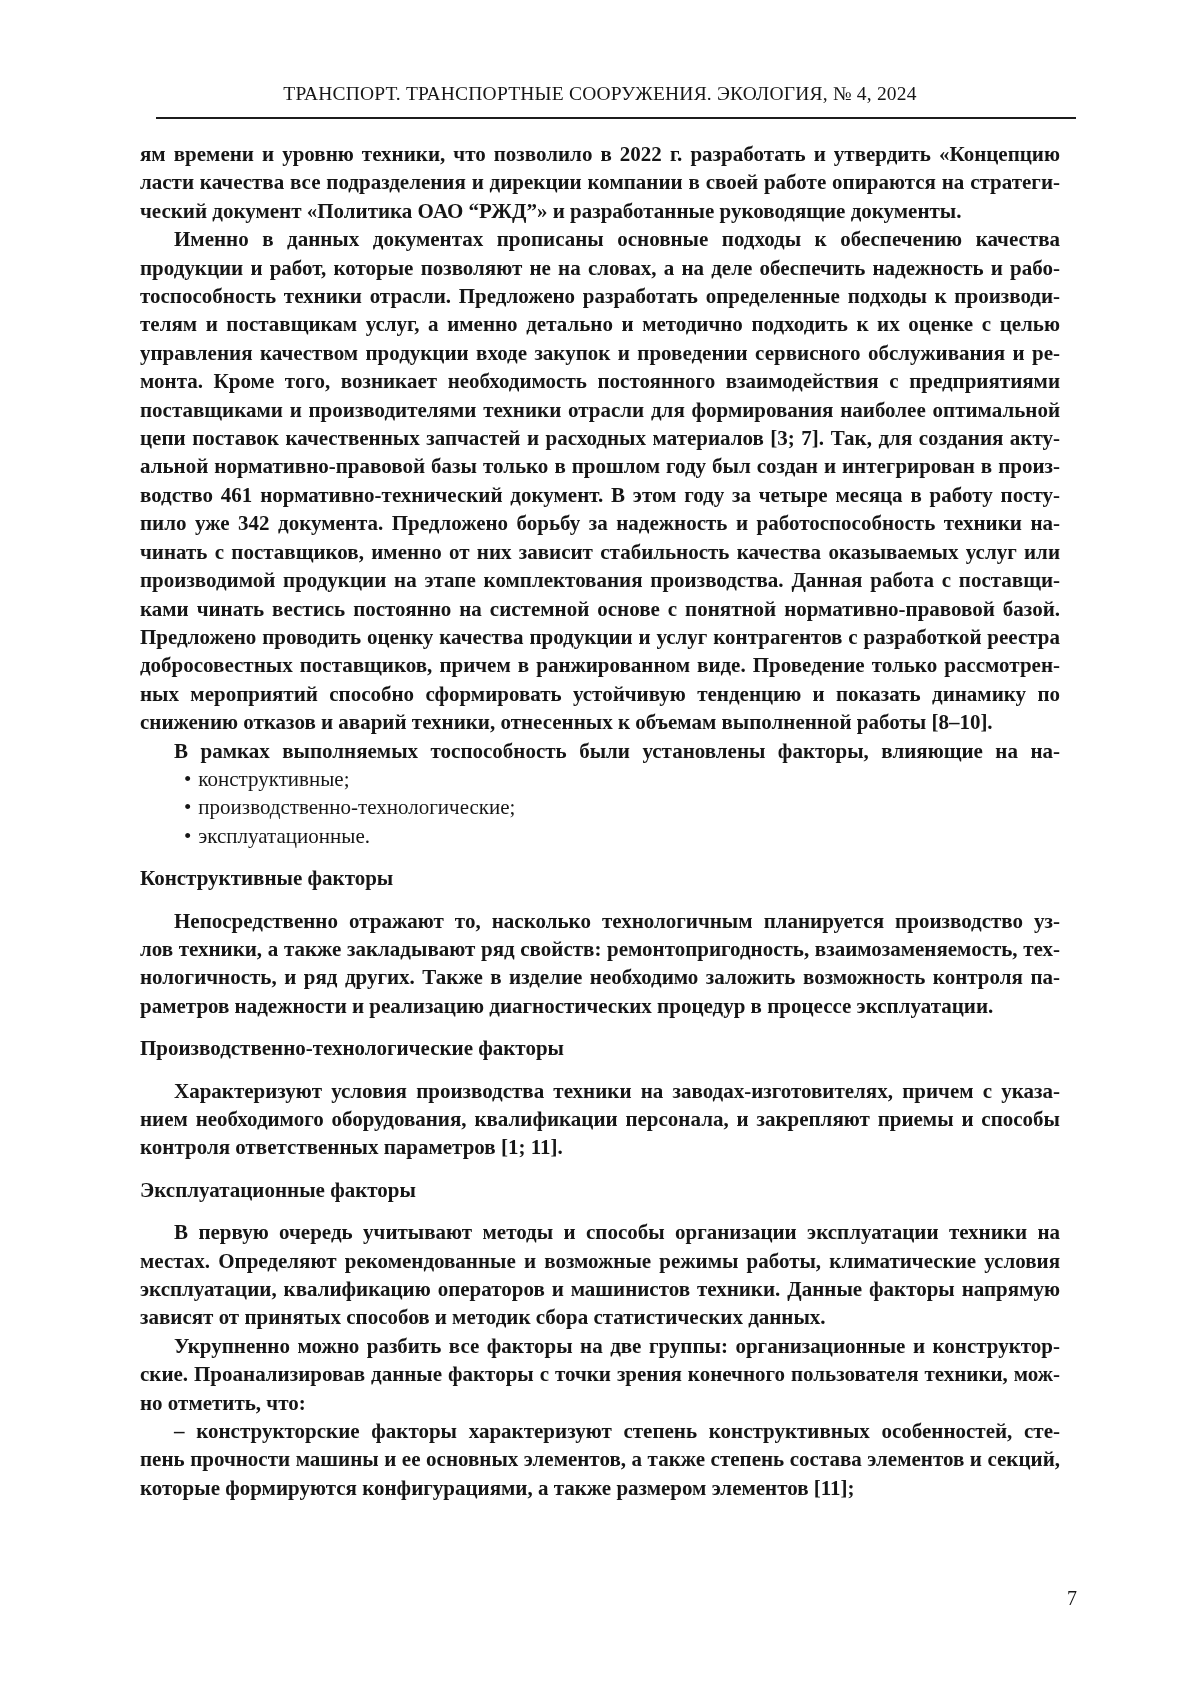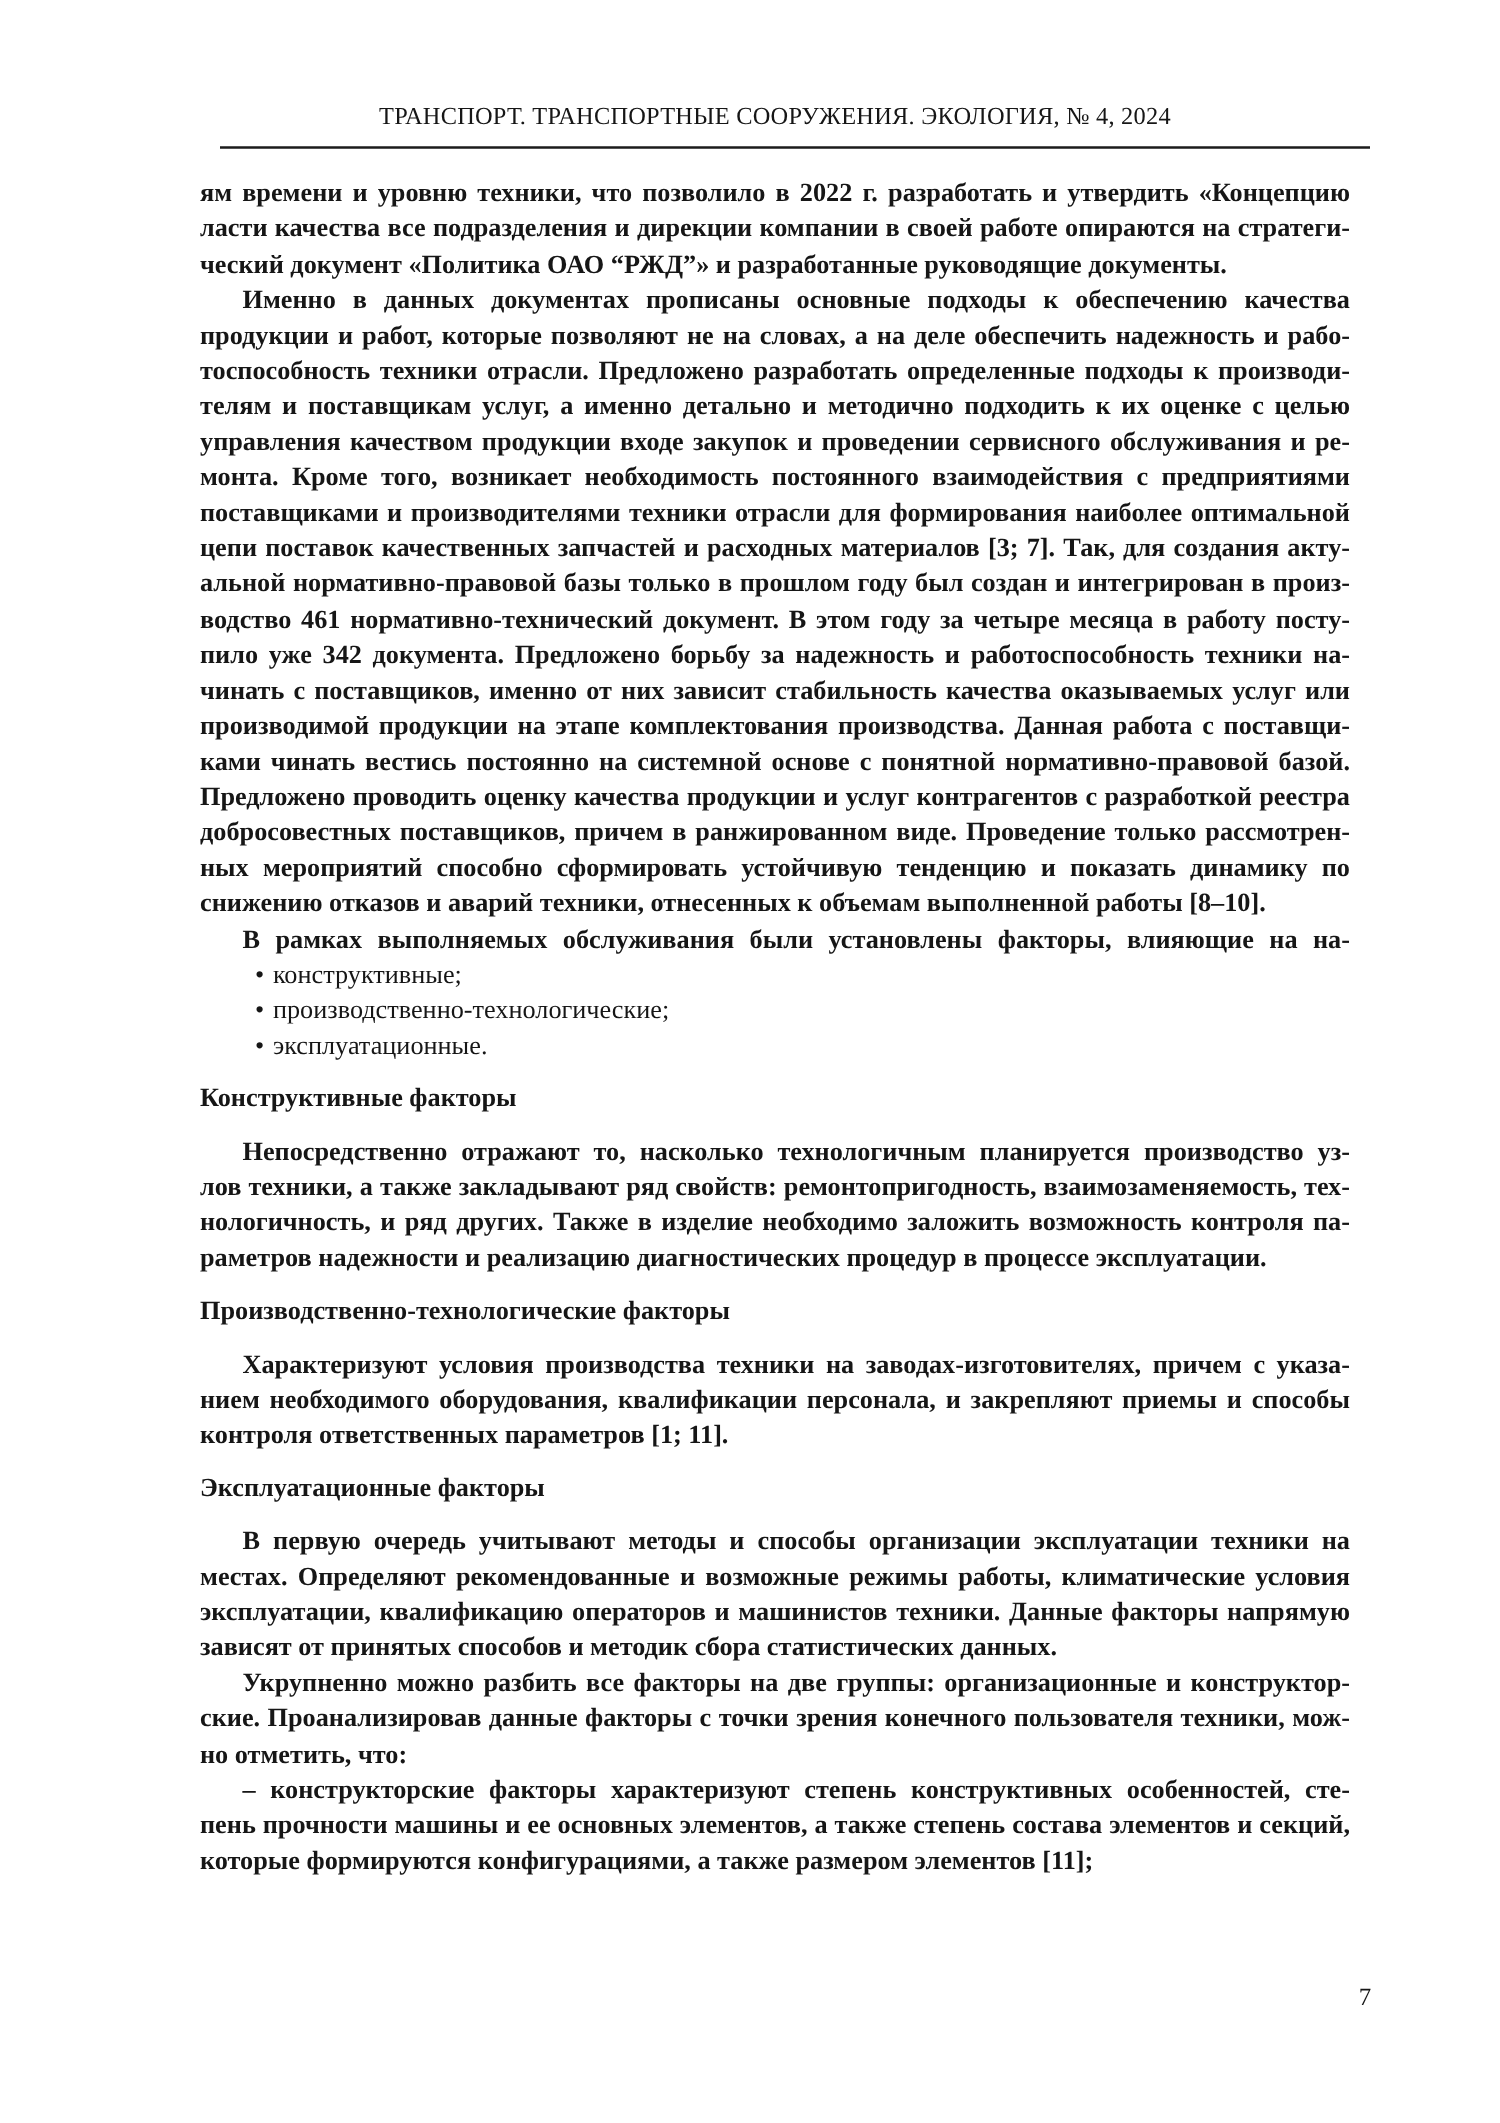--- a/index.html
+++ b/index.html
@@ -4,21 +4,21 @@
 <style>
   html, body { margin: 0; padding: 0; }
   body {
     width: 1200px; height: 1698px;
     background: #ffffff;
     color: #161616;
     font-family: "Liberation Serif", serif;
     position: relative;
     overflow: hidden;
   }
-  .sheet { position: absolute; inset: 0; margin-left: 20px; }
+  .sheet { position: absolute; inset: 0; }
   .running-head {
     position: absolute;
     top: 84px; left: 140px; width: 920px;
     font-size: 19.5px; line-height: 20px;
     text-align: center;
     letter-spacing: 0.2px;
     white-space: nowrap;
   }
   .head-rule {
     position: absolute;
@@ -75,21 +75,21 @@
       <div class="line">альной нормативно-правовой базы только в прошлом году был создан и интегрирован в произ-</div>
       <div class="line">водство 461 нормативно-технический документ. В этом году за четыре месяца в работу посту-</div>
       <div class="line">пило уже 342 документа. Предложено борьбу за надежность и работоспособность техники на-</div>
       <div class="line">чинать с поставщиков, именно от них зависит стабильность качества оказываемых услуг или</div>
       <div class="line">производимой продукции на этапе комплектования производства. Данная работа с поставщи-</div>
       <div class="line">ками чинать вестись постоянно на системной основе с понятной нормативно-правовой базой.</div>
       <div class="line">Предложено проводить оценку качества продукции и услуг контрагентов с разработкой реестра</div>
       <div class="line">добросовестных поставщиков, причем в ранжированном виде. Проведение только рассмотрен-</div>
       <div class="line">ных мероприятий способно сформировать устойчивую тенденцию и показать динамику по</div>
       <div class="line last">снижению отказов и аварий техники, отнесенных к объемам выполненной работы [8–10].</div>
-      <div class="line indent">В рамках выполняемых обслуживания были установлены факторы, влияющие на на-</div>
+      <div class="line indent">В рамках выполняемых тоспособность были установлены факторы, влияющие на на-</div>
       <div class="bullet-line"><span class="dot">•</span><span>конструктивные;</span></div>
       <div class="bullet-line"><span class="dot">•</span><span>производственно-технологические;</span></div>
       <div class="bullet-line"><span class="dot">•</span><span>эксплуатационные.</span></div>
       <div class="heading">Конструктивные факторы</div>
       <div class="line indent">Непосредственно отражают то, насколько технологичным планируется производство уз-</div>
       <div class="line">лов техники, а также закладывают ряд свойств: ремонтопригодность, взаимозаменяемость, тех-</div>
       <div class="line">нологичность, и ряд других. Также в изделие необходимо заложить возможность контроля па-</div>
       <div class="line last">раметров надежности и реализацию диагностических процедур в процессе эксплуатации.</div>
       <div class="heading">Производственно-технологические факторы</div>
       <div class="line indent">Характеризуют условия производства техники на заводах-изготовителях, причем с указа-</div>

